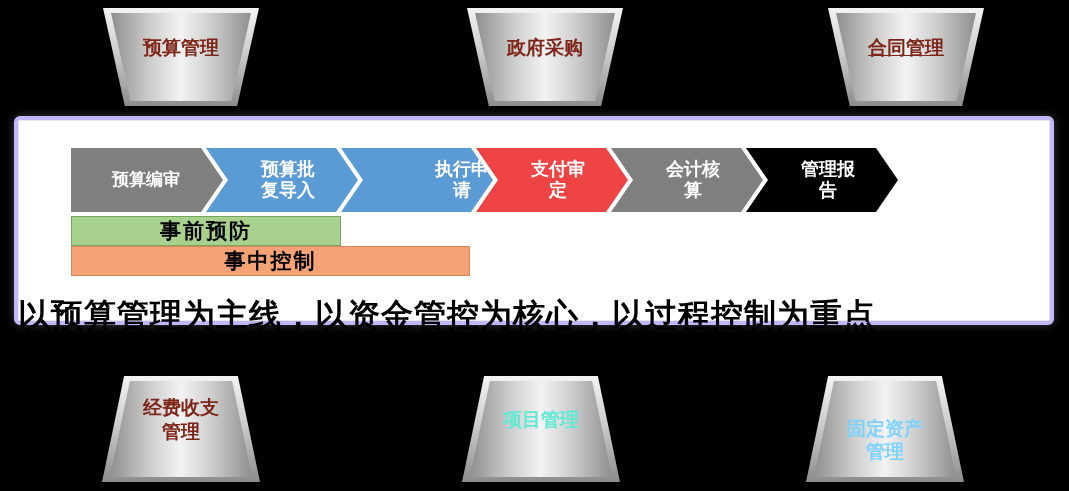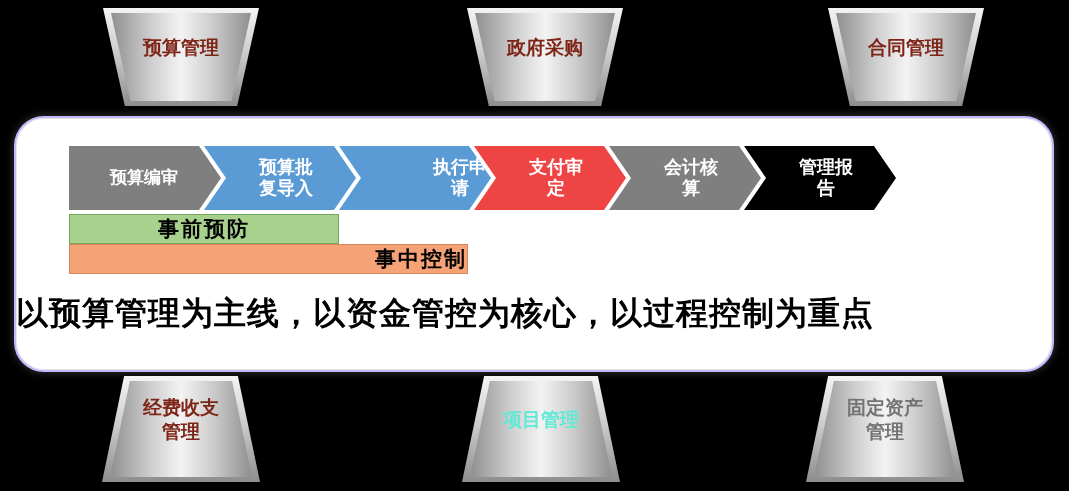--- a/index.html
+++ b/index.html
@@ -34,23 +34,23 @@
 
   .f-top-1 { left:103px; top:8px;  width:156px; height:98px; }
   .f-top-2 { left:467px; top:8px;  width:156px; height:98px; }
   .f-top-3 { left:828px; top:8px;  width:156px; height:98px; }
   .f-bot-1 { left:102px; top:376px; width:158px; height:106px; }
   .f-bot-2 { left:462px; top:376px; width:158px; height:106px; }
   .f-bot-3 { left:806px; top:376px; width:158px; height:106px; }
 
   
   .panel {
-    position:absolute; left:14px; top:116px; width:1040px; height:256px;
-    background:#fff; border-radius:30px;
-    border:2px solid #c4b5fd;
+    position:absolute; left:14px; top:116px; width:1040px; height:209px;
+    background:#fff; border-radius:6px;
+    border:4px solid #c4b5fd;
     box-shadow: 0 0 10px rgba(230,230,230,0.25), inset 0 0 0 1px #e8e8e8;
     box-sizing:border-box;
   }
 
   
   .flow { position:absolute; left:53px; top:28px; height:64px; display:flex; }
   .chevron {
     position:relative; width:152px; height:64px; margin-left:-17px;
     display:flex; align-items:center; justify-content:center;
     padding-left:14px; padding-right:2px; box-sizing:border-box;
@@ -65,21 +65,21 @@
   .chevron.first .lbl { width:auto; white-space:nowrap; }
 
   
   .bars { position:absolute; left:53px; top:96px; height:52px; display:flex;flex-direction:column; }
   .bar {
     height:100%; display:flex; align-items:center; justify-content:center;
     font-size:21px; font-weight:bold; color:#000;
     border:1px solid #999; box-sizing:border-box; letter-spacing:2px;
   }
   .bar-1 { width:270px; }
-  .bar-2 { width:399px;justify-content:flex-end; }
+  .bar-2 { width:399px; }
   .bar-3 { width:268px; }
 
   
   .caption {
     position:absolute; left:0; right:0; top:174px;
     text-align:left; font-size:32px; font-weight:bold; color:#000;
     letter-spacing:1px;
   }
 </style>
 </head>
@@ -97,21 +97,21 @@
   <div class="funnel top f-top-2">
     <div class="shape-outer"></div>
     <div class="shape-inner"></div>
     <div class="funnel-label" style="color: rgb(126, 37, 23);">
       <span class="lbl oneline">政府采购</span>
     </div>
   </div>
   <div class="funnel top f-top-3">
     <div class="shape-outer"></div>
     <div class="shape-inner"></div>
-    <div class="funnel-label" style="color: rgb(126, 37, 23);">
+    <div class="funnel-label" style="color: rgb(126, 37, 23); text-decoration: underline;">
       <span class="lbl oneline">合同管理</span>
     </div>
   </div>
 
   <div class="panel">
 
     <div class="flow">
       <div class="chevron first" style="background: rgb(127, 127, 127);">
         <span class="lbl">预算编审</span>
       </div>
@@ -154,18 +154,18 @@
   <div class="funnel bottom f-bot-2">
     <div class="shape-outer"></div>
     <div class="shape-inner"></div>
     <div class="funnel-label" style="color: #5eead4;">
       <span class="lbl oneline">项目管理</span>
     </div>
   </div>
   <div class="funnel bottom f-bot-3">
     <div class="shape-outer"></div>
     <div class="shape-inner"></div>
-    <div class="funnel-label" style="color: #737373;">
+    <div class="funnel-label" style="color: #7dd3fc; align-items: flex-end;">
       <span class="lbl">固定资产管理</span>
     </div>
   </div>
 
 </div>
 
 </body></html>

